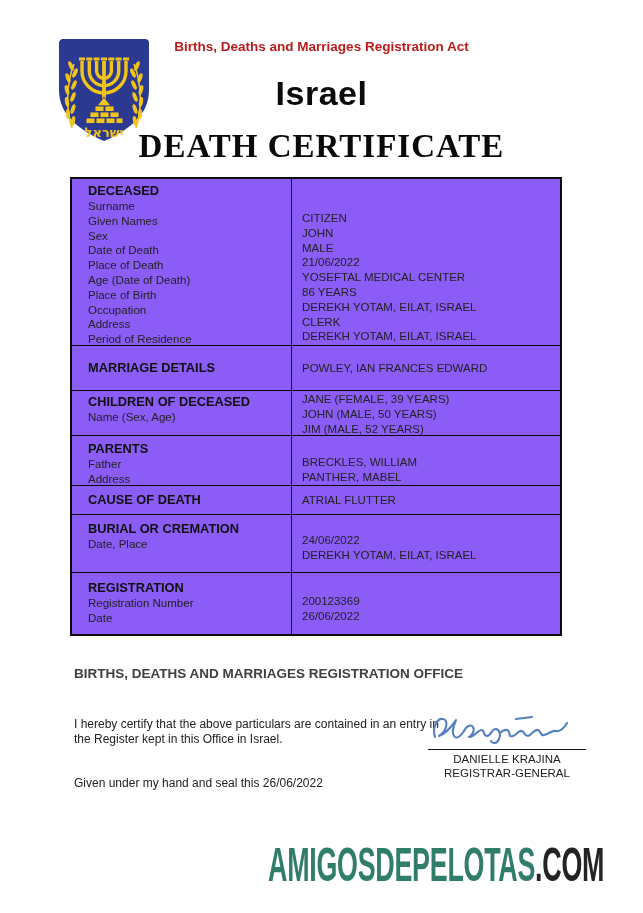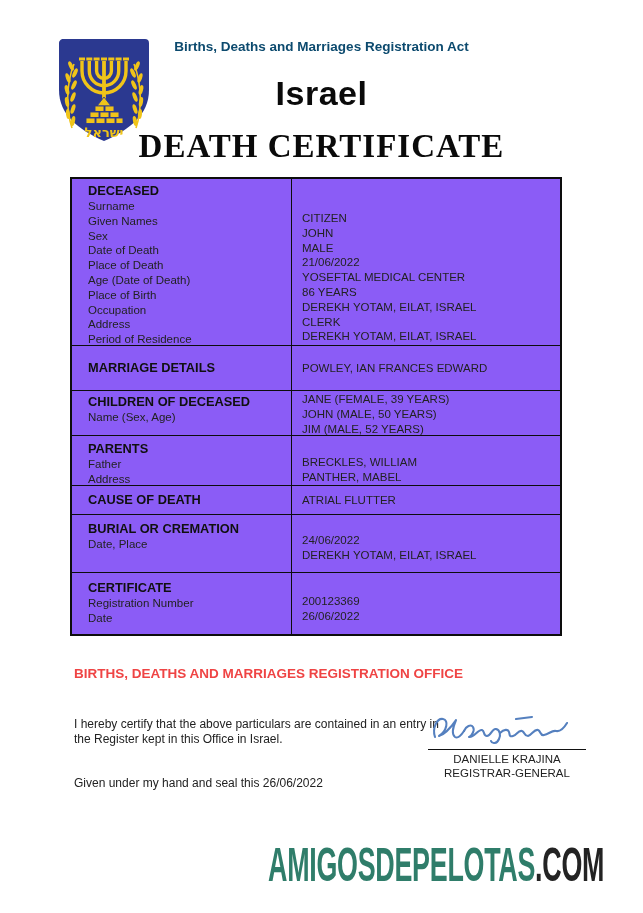--- a/index.html
+++ b/index.html
@@ -3,21 +3,21 @@
 <meta charset="utf-8">
 <style>
   * { margin:0; padding:0; box-sizing:border-box; }
   html,body { background:#ffffff; }
   .page {
     position:relative; width:643px; height:913px; background:#fff;
     font-family:"Liberation Sans","DejaVu Sans",sans-serif; color:#1c1c1c; overflow:hidden;
   }
   .act-title {
     position:absolute; top:39px; left:0; width:100%; text-align:center;
-    font-size:13.5px; font-weight:bold; color:#0c4a6e;
+    font-size:13.5px; font-weight:bold; color:#b91c1c;
   }
   .emblem { position:absolute; left:58px; top:38px; width:92px; height:104px; }
   .country-title {
     position:absolute; top:74px; left:0; width:100%; text-align:center;
     font-size:34px; font-weight:bold; color:#0a0a0a; letter-spacing:0.5px;
   }
   .doc-title {
     position:absolute; top:128px; left:0; width:100%; text-align:center;
     font-family:"Liberation Serif","DejaVu Serif",serif;
     font-size:33px; font-weight:bold; color:#0a0a0a; letter-spacing:1px;
@@ -35,21 +35,21 @@
   .fl, .fv { display:block; font-size:11.5px; line-height:14.8px; color:#222; }
   .s-deceased { height:166px; } .s-deceased .cl { padding-top:2px; } .s-deceased .cr { padding-top:32px; }
   .s-marriage { height:45px; } .s-marriage .cl, .s-marriage .cr { display:flex; align-items:center; }
   .s-children { height:45px; } .s-children .cl { padding-top:1px; } .s-children .cr { padding-top:1px; }
   .s-parents { height:50px; } .s-parents .cl { padding-top:3px; } .s-parents .cr { padding-top:19px; }
   .s-cause { height:29px; } .s-cause .cl, .s-cause .cr { display:flex; align-items:center; }
   .s-burial { height:58px; } .s-burial .cl { padding-top:4px; } .s-burial .cr { padding-top:18px; }
   .s-registration { height:62px; } .s-registration .cl { padding-top:5px; } .s-registration .cr { padding-top:21px; }
   
   .office-heading {
-    position:absolute; left:74px; top:666px; font-size:13.5px; font-weight:bold; color:#ef4444;
+    position:absolute; left:74px; top:666px; font-size:13.5px; font-weight:bold; color:#404040;
   }
   .certify-text {
     position:absolute; left:74px; top:717px; width:368px; font-size:12px; line-height:15px; color:#222;
   }
   .signature-svg { position:absolute; left:430px; top:711px; width:152px; height:38px; }
   .signature-line { position:absolute; left:428px; top:749px; width:158px; border-top:1.5px solid #111; }
   .registrar-block { position:absolute; left:418px; top:753px; width:178px; text-align:center; }
   .registrar-name, .registrar-title { font-size:11.5px; line-height:13.5px; color:#222; }
   .given-text { position:absolute; left:74px; top:776px; font-size:12px; color:#222; }
   
@@ -189,21 +189,21 @@
         <span class="fl">Date, Place</span>
       </div>
       <div class="cr">
         <span class="fv">24/06/2022</span>
         <span class="fv">DEREKH YOTAM, EILAT, ISRAEL</span>
       </div>
     </div>
 
     <div class="sec s-registration">
       <div class="cl">
-        <span class="sec-title">CERTIFICATE</span>
+        <span class="sec-title">REGISTRATION</span>
         <span class="fl">Registration Number</span>
         <span class="fl">Date</span>
       </div>
       <div class="cr">
         <span class="fv">200123369</span>
         <span class="fv">26/06/2022</span>
       </div>
     </div>
 
   </div>

